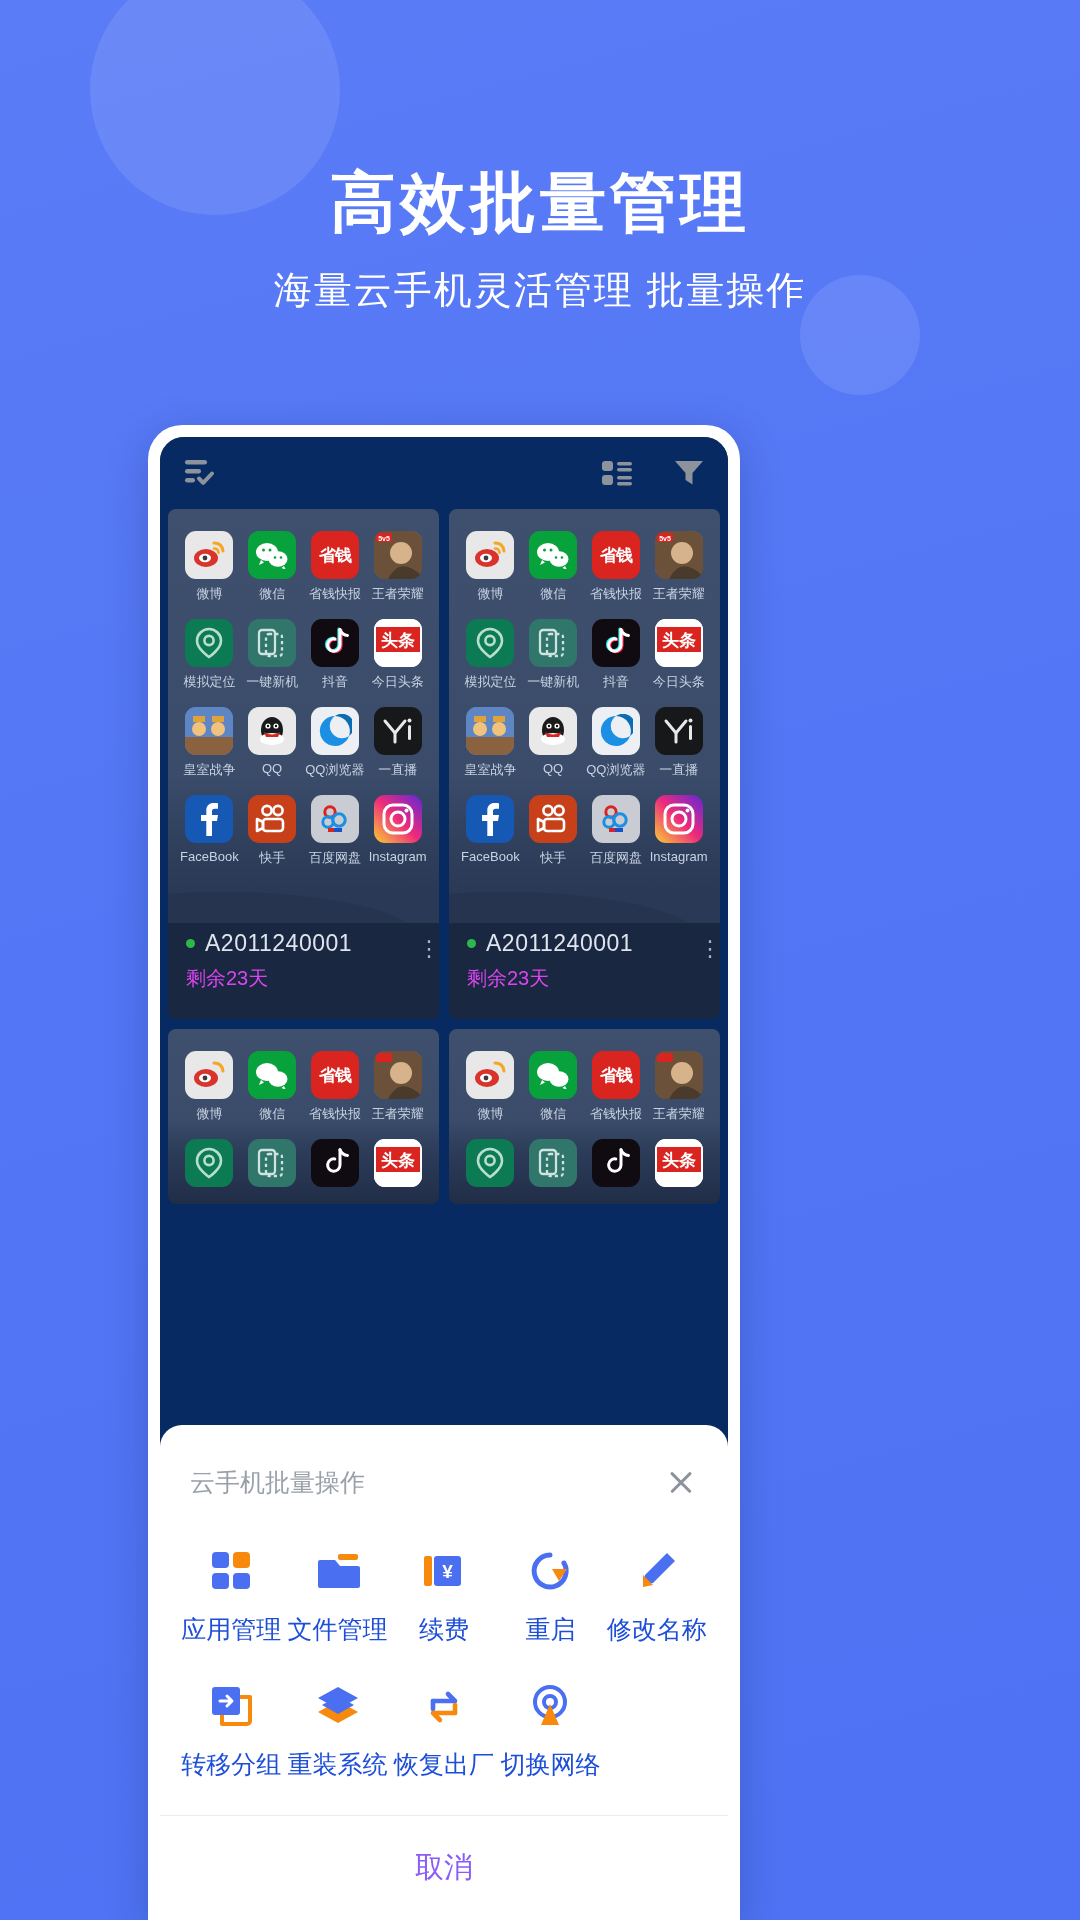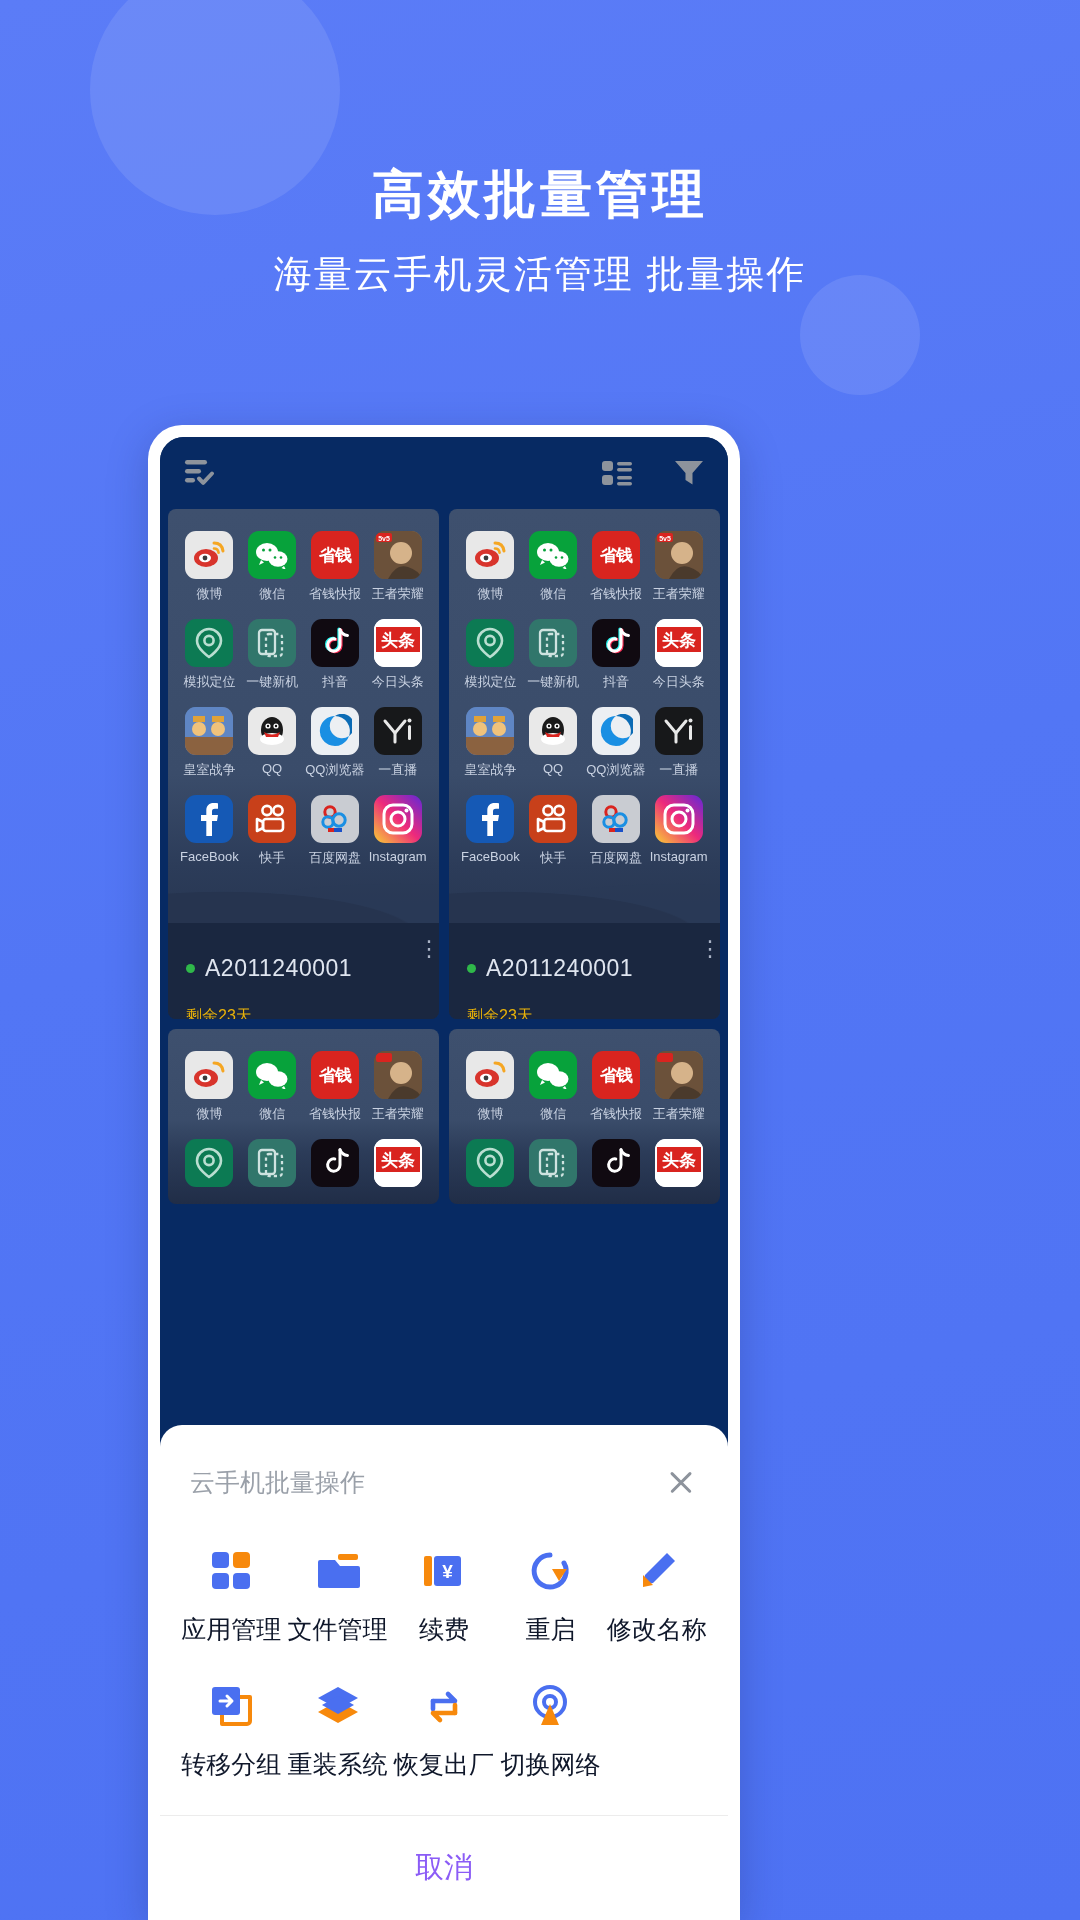--- a/index.html
+++ b/index.html
@@ -13,21 +13,21 @@
 
   
   .bg { position:absolute; inset:0; overflow:hidden; background:linear-gradient(165deg,#5b7cf7 0%,#5276f5 45%,#4e72f3 100%); }
   .circle { position:absolute; border-radius:50%; background:rgba(255,255,255,.10); }
   .circle-tl { width:250px; height:250px; left:90px; top:-35px; }
   .circle-mr { width:120px; height:120px; left:800px; top:275px; }
 
   
   .hero { position:absolute; left:0; right:0; top:165px; text-align:center; z-index:3; }
   .hero-title {
-    font-size:52px; font-weight:bold; color:#fff; letter-spacing:4px; line-height:1.15;
+    font-size:66px; font-weight:bold; color:#fff; letter-spacing:4px; line-height:1.15;
   }
   .hero-sub {
     margin-top:24px; font-size:38px; color:#ffffff; letter-spacing:2px; font-weight:400;
   }
 
   
   .phone {
     position:absolute; left:148px; top:425px; width:592px; height:1495px;
     background:#ffffff;
     border-radius:34px 34px 0 0;
@@ -96,26 +96,26 @@
   .ic-qq     { background:#e9e9e9; }
   .ic-qqb    { background:#eceff3; }
   .ic-yizhi  { background:#17181a; }
   .ic-fb     { background:#1559b5; }
   .ic-kuaishou{ background:#c8401a; }
   .ic-baidu  { background:#c9ccd2; }
   .ic-insta  { background:linear-gradient(45deg,#f9ce34,#ee2a7b 50%,#6228d7); }
 
   .device-foot {
     position:absolute; left:0; right:0; bottom:0; height:96px;
-    background:#1a2740; padding:32px 18px;
+    background:#1a2740; padding:7px 18px;
   }
   .dev-name-row { display:flex; align-items:center; gap:10px; }
   .dot { width:9px; height:9px; border-radius:50%; background:#2fb84a; flex:0 0 auto; }
   .dev-name { font-size:23px; color:#dfe5ef; letter-spacing:.5px; }
-  .dev-sub { font-size:16px; color:#eab308; margin-top:24px; margin-left:0; }
+  .dev-sub { font-size:20px; color:#d946ef; margin-top:8px; margin-left:0; }
   .dots-v {
     position:absolute; right:16px; top:22px; width:5px; color:#aab4c6;
     font-size:22px; line-height:7px; letter-spacing:0; text-align:center;
   }
 
   
   .sheet {
     position:absolute; left:0; right:0; bottom:0;
     background:#fff; border-radius:22px 22px 0 0; z-index:6;
     padding-top:36px;
@@ -130,21 +130,21 @@
     content:""; position:absolute; left:3px; top:16px; width:28px; height:2.6px;
     background:#8d939c; border-radius:2px;
   }
   .close-x::before{ transform:rotate(45deg);} .close-x::after{ transform:rotate(-45deg);}
 
   .actions {
     display:grid; grid-template-columns:repeat(5,1fr);
     row-gap:34px; padding:46px 18px 20px 18px;
   }
   .action { display:flex; flex-direction:column; align-items:center; gap:16px; cursor:pointer; }
-  .action-label { font-size:25px; color:#0f172a; white-space:nowrap; }
+  .action-label { font-size:25px; color:#1d4ed8; white-space:nowrap; }
   .action-ico { width:52px; height:52px; display:flex; align-items:center; justify-content:center; }
 
   .sheet-sep { height:1px; background:#ececec; margin:14px 0 0 0; }
   .cancel {
     height:104px; display:flex; align-items:center; justify-content:center;
     font-size:29px; color:#8b5cf6; cursor:pointer;text-align:center;
   }
 </style>
 </head>
 <body>

